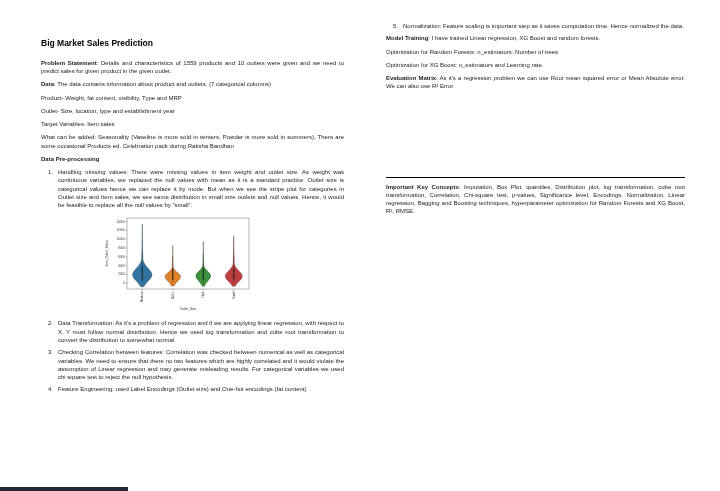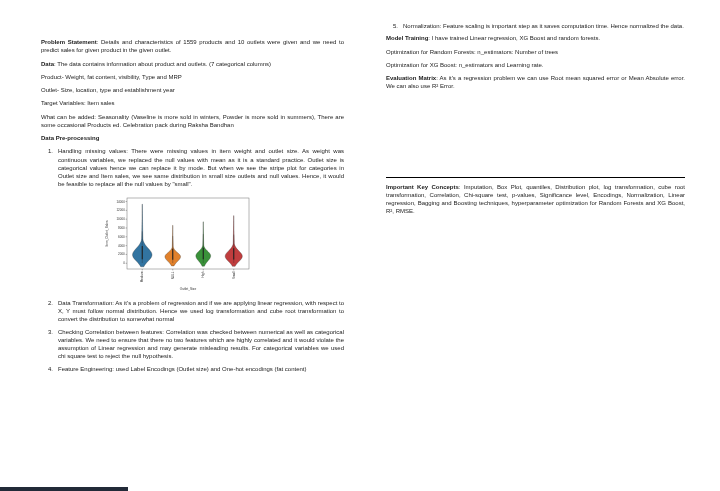--- a/index.html
+++ b/index.html
@@ -25,20 +25,21 @@
   hr.divider { border:none; border-top:1px solid #000; margin:86px 0 5px 0; }
 
   .bottom-bar { position:absolute; left:0; bottom:0; width:128px; height:4px; background:#222a38; }
 </style>
 </head>
 <body>
 
 <div class="page">
 
   <section class="col col-left">
+    <h1 class="title">Big Market Sales Prediction</h1>
 
     <p class="para just"><b class="lbl">Problem Statement</b><span>: Details and characteristics of 1559 products and 10 outlets were given and we need to predict sales for given product in the given outlet.</span></p>
 
     <p class="para"><b class="lbl">Data</b><span>: The data contains information about product and outlets. (7 categorical columns)</span></p>
 
     <p class="para">Product- Weight, fat content, visibility, Type and MRP</p>
     <p class="para">Outlet- Size, location, type and establishment year</p>
     <p class="para">Target Variables: Item sales</p>
     <p class="para just">What can be added: Seasonality (Vaseline is more sold in winters, Powder is more sold in summers), There are some occasional Products ed. Celebration pack during Raksha Bandhan</p>
 

